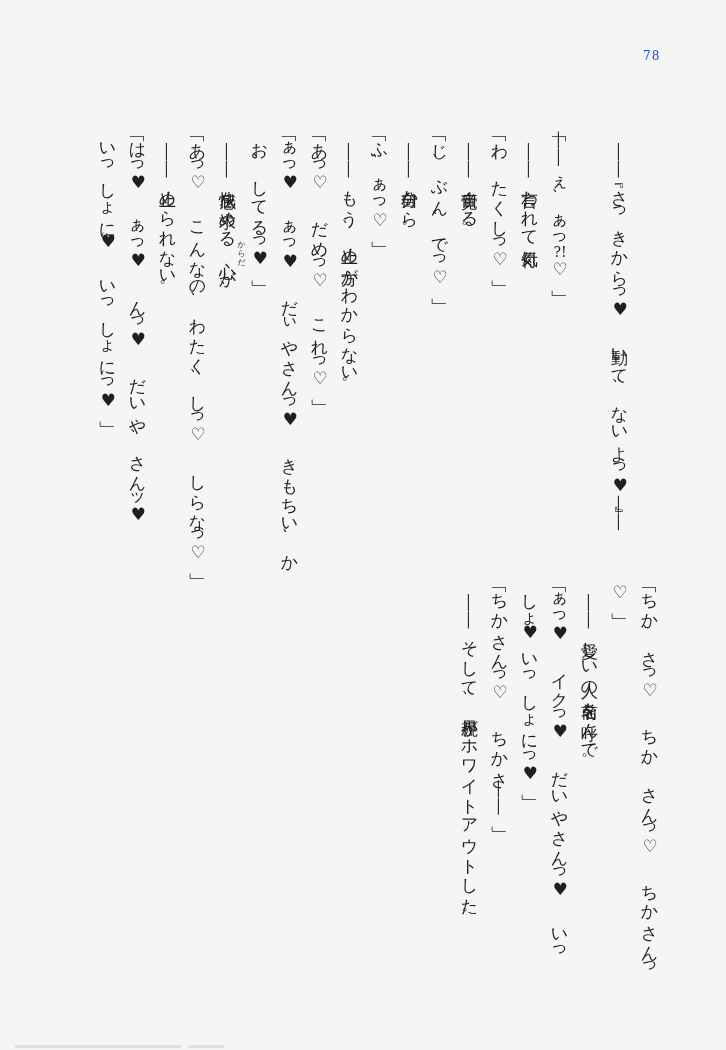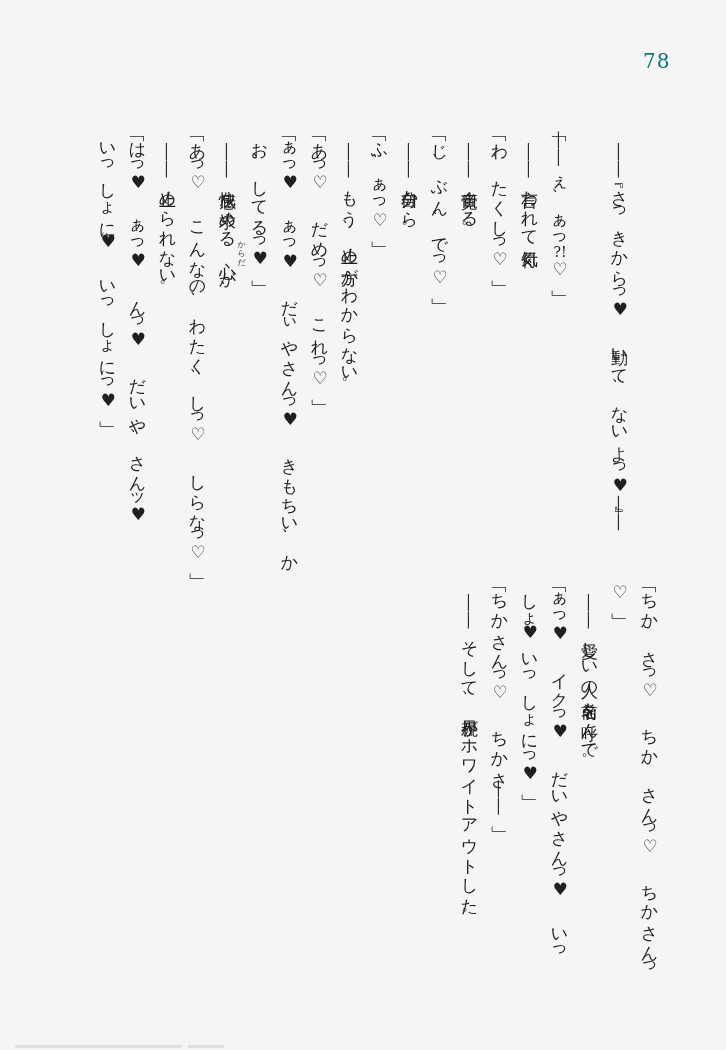--- a/index.html
+++ b/index.html
@@ -11,23 +11,23 @@
   .page{
     position:relative;
     width:726px;height:1050px;
     background:#f5f5f6;
     overflow:hidden;
     color:#222;
   }
   .page-number{
     position:absolute;
     top:49px;left:643px;
-    font-size:20px;
+    font-size:12px;
     letter-spacing:1px;
-    color:#0f766e;
+    color:#1d4ed8;
   }
   .text-block{
     position:absolute;
     writing-mode:vertical-rl;
     text-orientation:mixed;
     line-break:strict;
     font-size:17px;
     line-height:30px;
     letter-spacing:0.5px;
     color:#1f1f1f;

